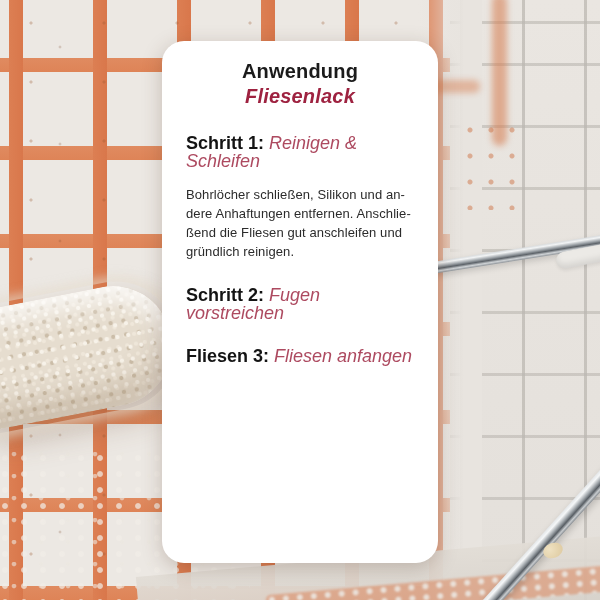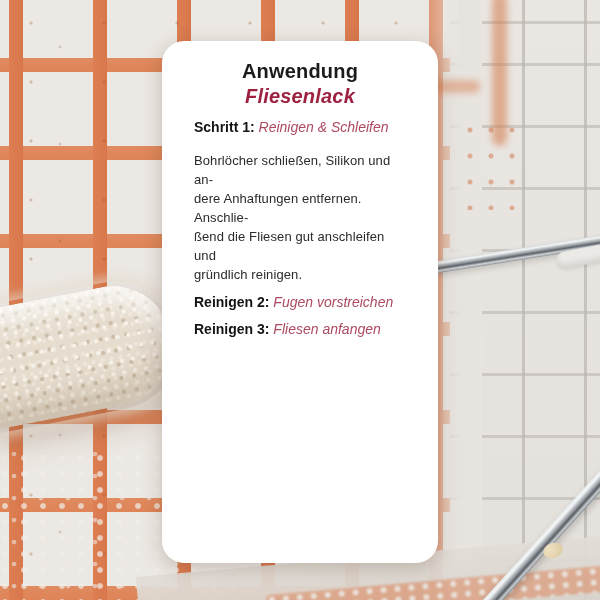--- a/index.html
+++ b/index.html
@@ -107,28 +107,28 @@
   }
   .paint-drip{
     position:absolute;left:543px;top:543px;width:20px;height:15px;z-index:5;
     transform:rotate(-20deg);border-radius:50%;
     background:radial-gradient(circle at 35% 35%, #efe2c2, #dcc79c);
   }
   
   .card{
     position:absolute;left:162px;top:41px;width:276px;height:522px;z-index:6;
     background:#ffffff;border-radius:22px;box-sizing:border-box;
-    padding:16px 32px;box-shadow:0 5px 20px rgba(80,50,35,.25);
+    padding:16px 24px;box-shadow:0 5px 20px rgba(80,50,35,.25);
   }
   .card-title{
     margin:2px 0 0;text-align:center;font-size:20px;line-height:25px;
     font-weight:bold;color:#1b1b1b;letter-spacing:.2px;
   }
   .card-title .hl{color:#9e2240;font-style:italic;}
-  .step-heading{margin:9px 0 0;font-size:14px;line-height:18px;}
+  .step-heading{margin:25px 0 0;font-size:18px;line-height:18px;}
   .step-heading .lbl{font-weight:bold;color:#141414;}
   .step-heading .nm{color:#ad4a60;font-style:italic;}
   .para{
     margin:15px 0 0;font-size:13px;line-height:19px;color:#2b2b2b;
     white-space:pre-line;letter-spacing:.1px;
   }
 </style>
 </head>
 <body>
 
@@ -152,18 +152,18 @@
 
   <div class="card">
     <h1 class="card-title"><span>Anwendung </span><span class="hl">Fliesenlack</span></h1>
 
     <p class="step-heading"><span class="lbl">Schritt 1:</span><span class="nm"> Reinigen &amp; Schleifen</span></p>
     <p class="para">Bohrlöcher schließen, Silikon und an-
 dere Anhaftungen entfernen. Anschlie-
 ßend die Fliesen gut anschleifen und
 gründlich reinigen.</p>
 
-    <p class="step-heading"><span class="lbl">Reinigen 2:</span><span class="nm"> Fugen vorstreichen</span></p>
+    <p class="step-heading"><span class="lbl">Schritt 2:</span><span class="nm"> Fugen vorstreichen</span></p>
 
-    <p class="step-heading"><span class="lbl">Reinigen 3:</span><span class="nm"> Fliesen anfangen</span></p>
+    <p class="step-heading"><span class="lbl">Fliesen 3:</span><span class="nm"> Fliesen anfangen</span></p>
   </div>
 
 </div>
 
 </body></html>

